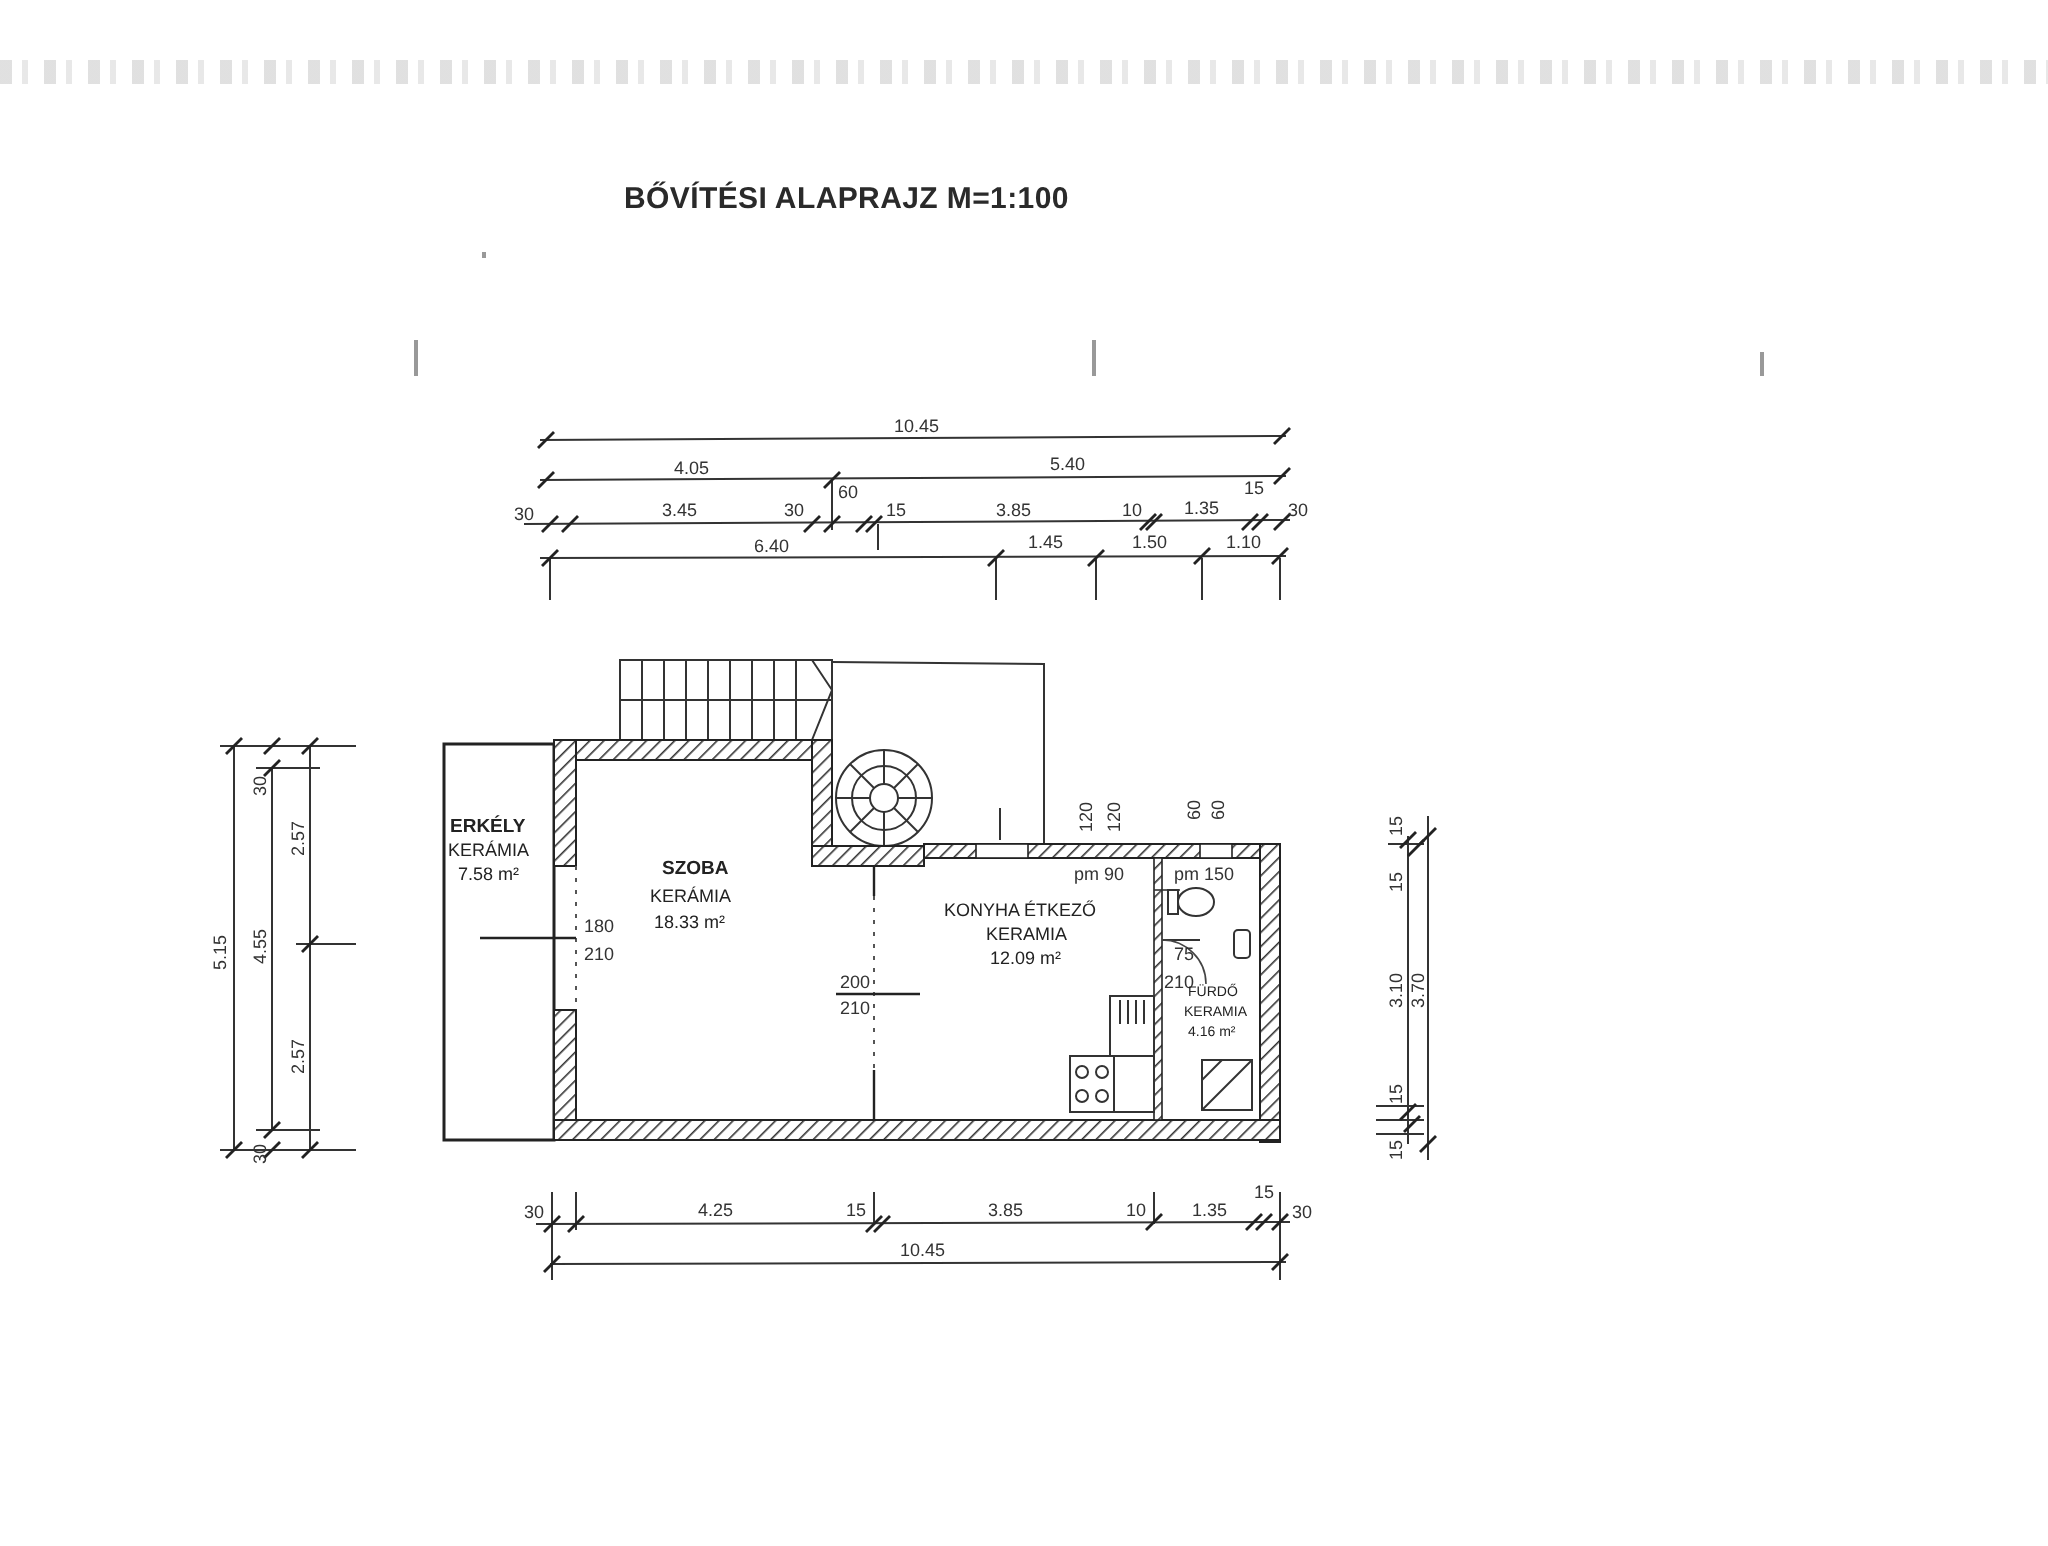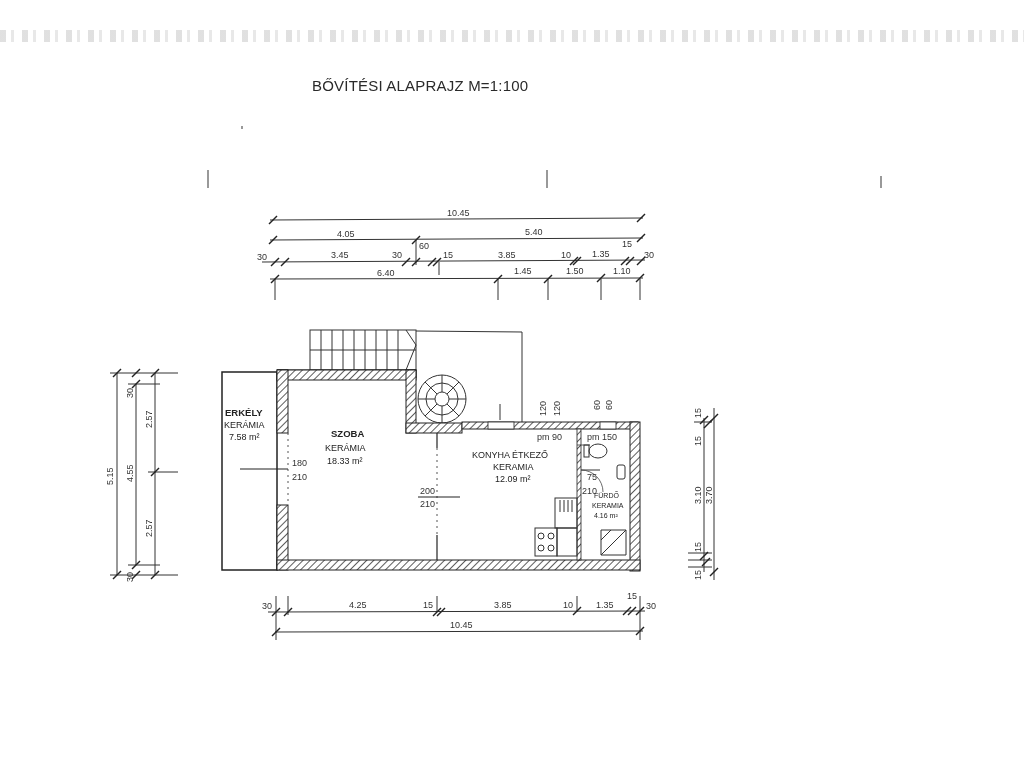--- a/index.html
+++ b/index.html
@@ -1,17 +1,17 @@
 <!DOCTYPE html>
 <html><head>
 <meta charset="utf-8">
 <style>
   html,body{margin:0;padding:0;background:#fff;}
   body{width:1024px;height:773px;position:relative;overflow:hidden;font-family:"Liberation Sans",sans-serif;color:#222;}
-  .title{position:absolute;left:312px;top:77px;font-size:15px;font-weight:normal;letter-spacing:0.2px;color:#2a2a2a;}
+  .title{position:absolute;left:312px;top:91px;font-size:15px;font-weight:bold;letter-spacing:0.2px;color:#2a2a2a;}
   .noise{position:absolute;left:0;top:30px;width:1024px;height:12px;
     background:repeating-linear-gradient(90deg,#bbb 0 6px,transparent 6px 11px,#ccc 11px 14px,transparent 14px 22px);opacity:.45;}
   svg{position:absolute;left:0;top:0;}
   .dim{font-family:"Liberation Sans",sans-serif;font-size:9px;fill:#333;}
   .lbl{font-family:"Liberation Sans",sans-serif;font-size:9px;fill:#222;}
   .lblb{font-family:"Liberation Sans",sans-serif;font-size:9.5px;font-weight:bold;fill:#222;}
 </style>
 </head>
 <body>
 

